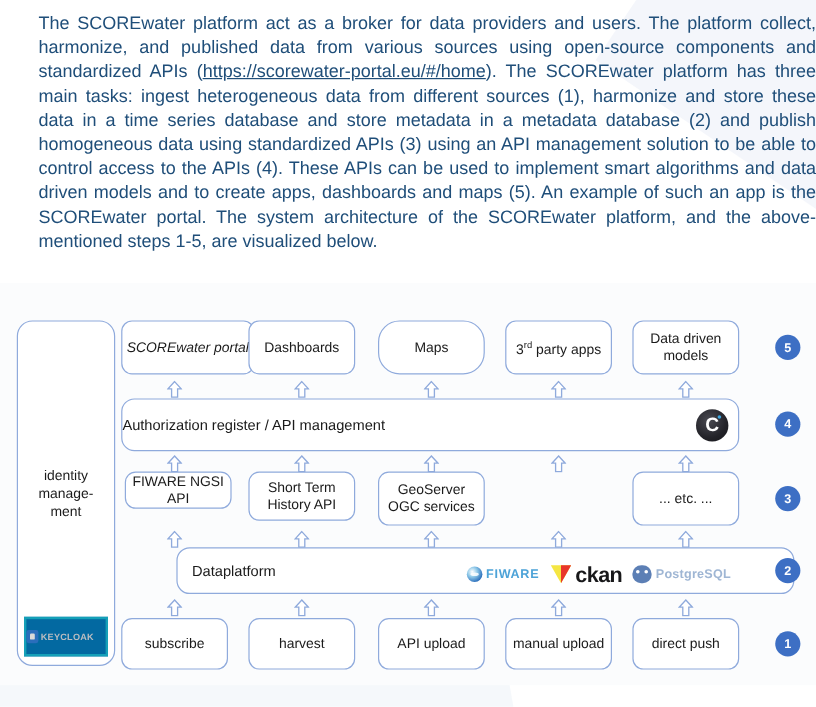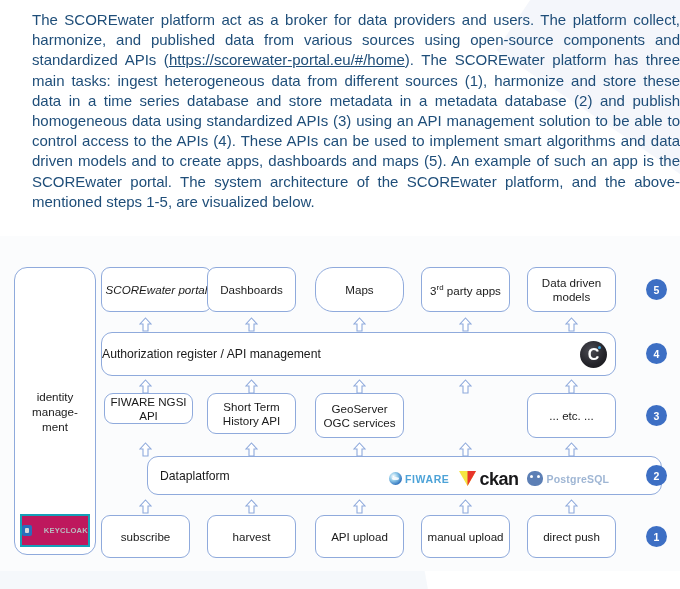--- a/index.html
+++ b/index.html
@@ -250,24 +250,24 @@
     right: 6px; top: 5px;
     width: 3px; height: 3px;
     border-radius: 50%;
     background: #3ea7e0;
   }
 
   
   .keycloak {
     position: absolute;
     border: 2.4px solid #15a0b8;
-    background: #be185d;
-    display: flex;
-    align-items: center;
-    justify-content: space-between;
+    background: #0369a1;
+    display: flex;
+    align-items: center;
+    justify-content: flex-start;
     gap: 2px;
   }
   .keycloak .kc-mark {
     width: 10px; height: 11px;
     border-radius: 2px;
     background: #2a6ebb;
     position: relative;
   }
   .keycloak .kc-mark:after {
     content: "";

